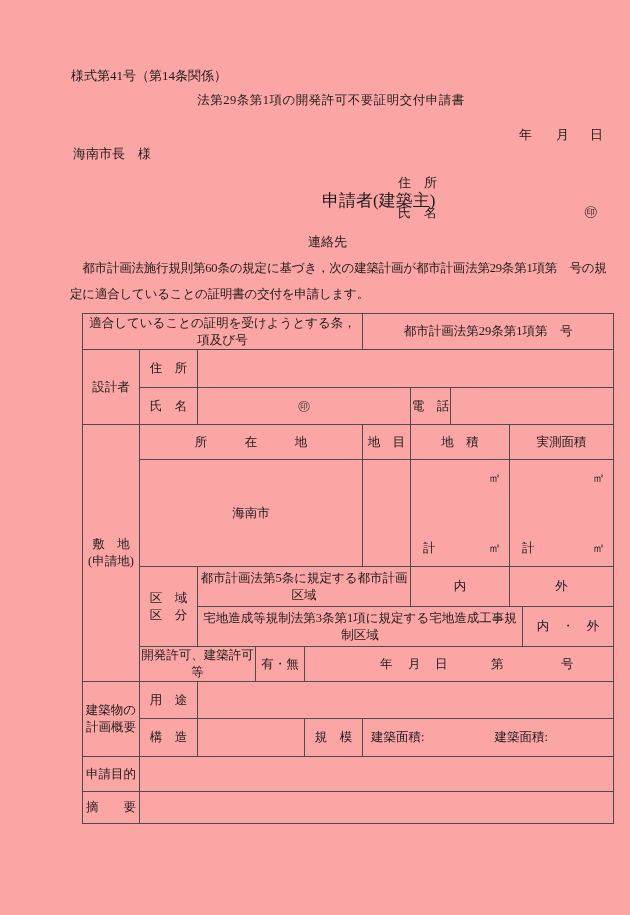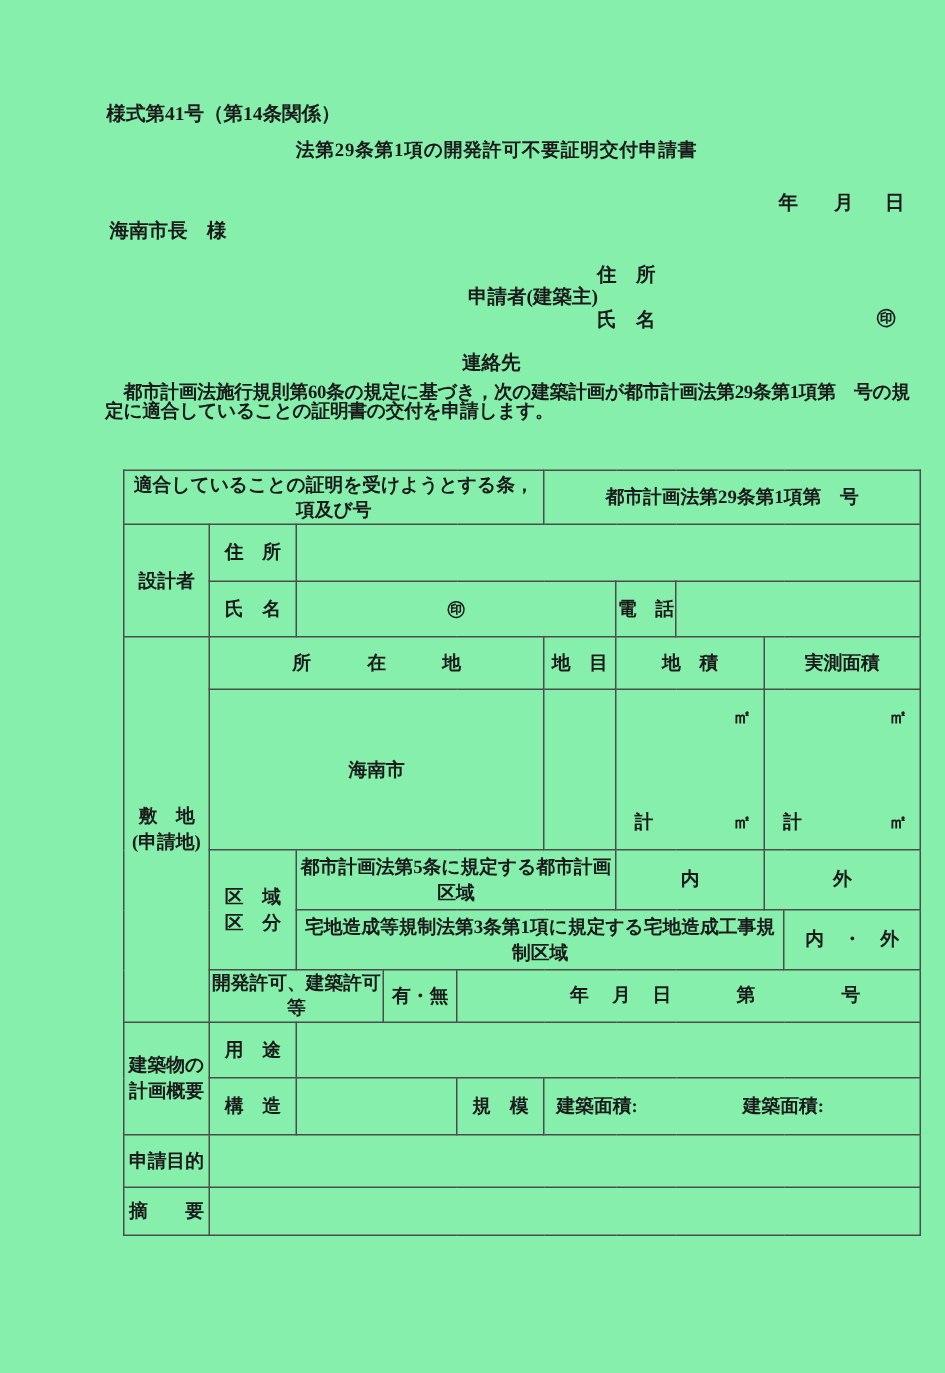--- a/index.html
+++ b/index.html
@@ -1,41 +1,40 @@
 <!DOCTYPE html>
 <html lang="ja"><head>
 <meta charset="utf-8">
 <style>
   html,body{margin:0;padding:0;background:#e8e8e8;}
   .page{
     position:relative;
     width:630px;height:915px;
     margin:0 auto;
-    background:#86efac;
+    background:#fca5a5;
     font-family:"Liberation Serif","DejaVu Serif",serif;
     color:#1b1b1b;
     overflow:hidden;
-    font-weight:bold;
   }
   .abs{position:absolute;white-space:nowrap;}
   .ml{white-space:pre-line;}
 
   
   .form-number{left:71px;top:67px;font-size:13px;}
   .doc-title{left:16px;top:92px;width:630px;text-align:center;font-size:12.5px;letter-spacing:.5px;}
   .date-y{left:519px;top:126px;font-size:13px;}
   .date-m{left:556px;top:126px;font-size:13px;}
   .date-d{left:590px;top:126px;font-size:13px;}
   .addressee{left:73px;top:145px;font-size:13px;}
   .addr-label{left:398px;top:174px;font-size:13px;}
-  .applicant-label{left:312px;top:189px;font-size:13px;}
+  .applicant-label{left:322px;top:189px;font-size:17px;}
   .name-label{left:398px;top:204px;font-size:13px;}
   .seal-top{left:584px;top:203px;font-size:13.5px;}
   .contact-label{left:308px;top:233px;font-size:13px;}
-  .body-par{left:70px;top:255px;width:540px;font-size:12.5px;line-height:13px;white-space:pre-line;letter-spacing:-.2px;}
+  .body-par{left:70px;top:255px;width:540px;font-size:12.5px;line-height:26px;white-space:pre-line;letter-spacing:-.2px;}
 
   
   table.app{
     position:absolute;left:70px;top:313px;
     border-collapse:collapse;table-layout:fixed;width:532px;margin-left:12px;
   }
   table.app td{
     border:1px solid #4c4c4c;
     padding:0;
     font-size:12.5px;

